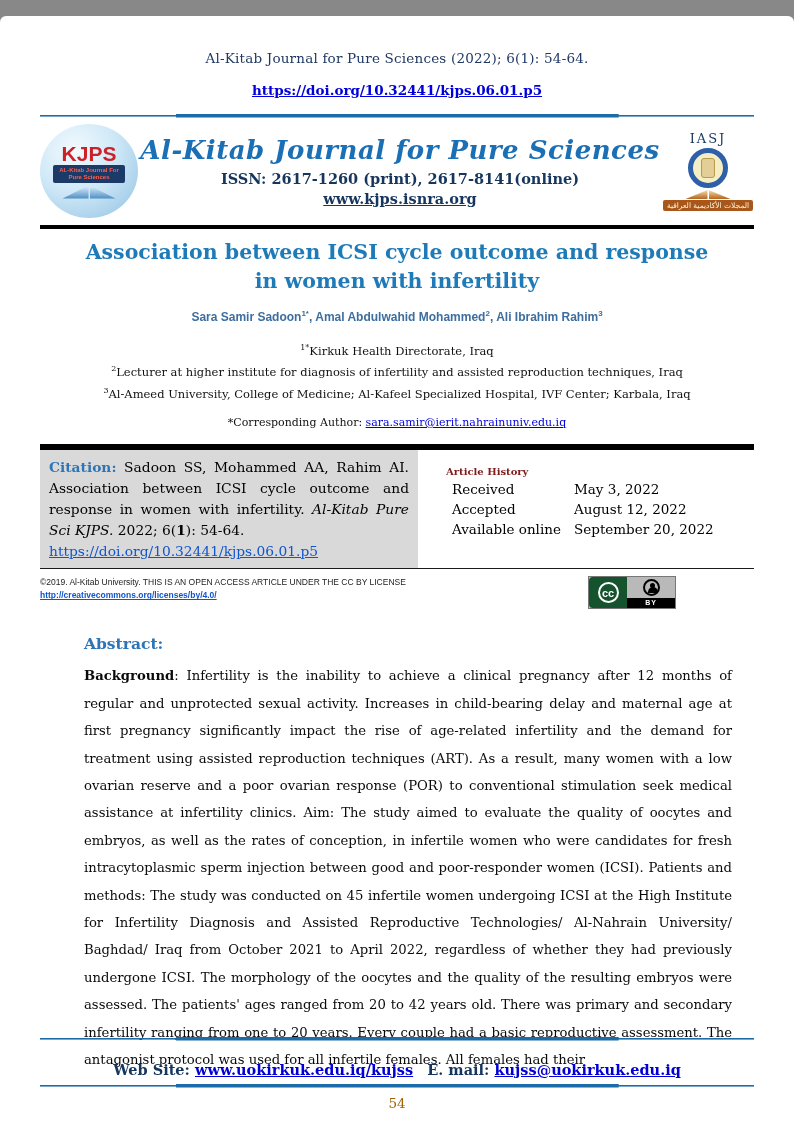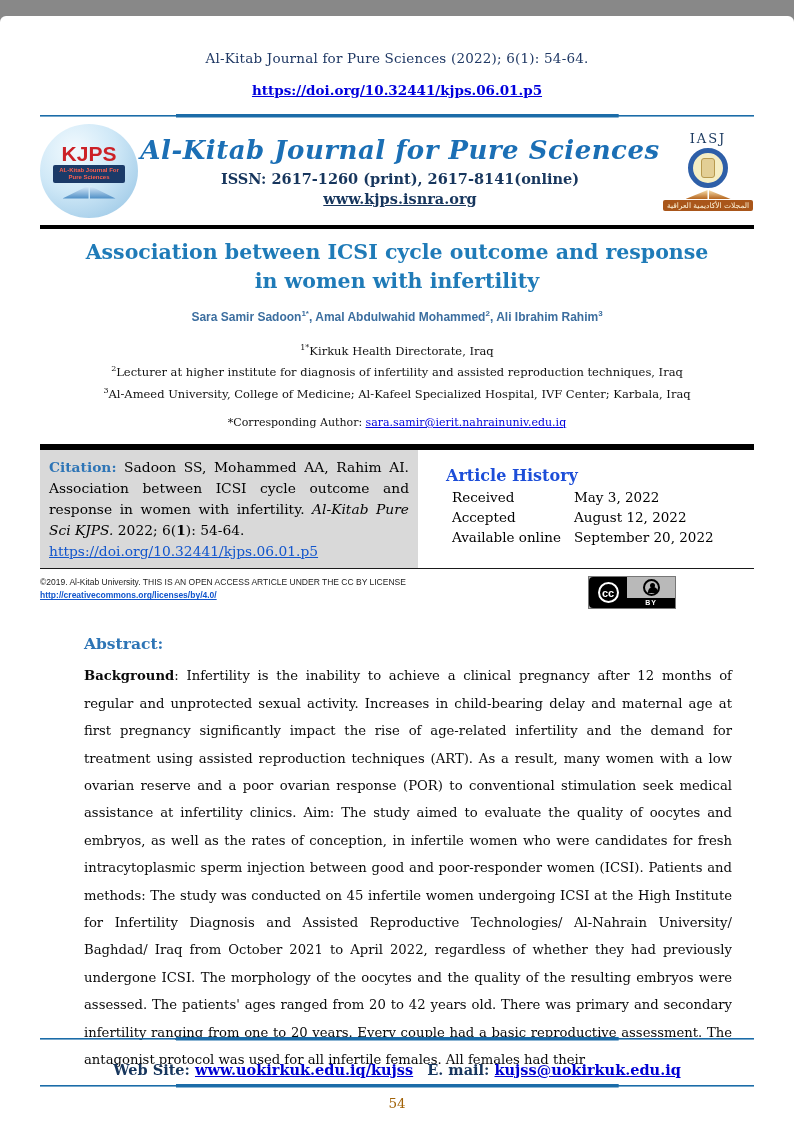--- a/index.html
+++ b/index.html
@@ -69,29 +69,29 @@
   .affils sup { font-size:8px; }
   .corresponding { margin-top:13px; text-align:center; font-size:11px; color:#111; }
   .corresponding a { color:#0000dd; text-decoration:underline; }
   
   .cite-section { display:flex; margin-top:0; }
   .cite-box { width:378px; background:#d9d9d9; padding:7px 9px 6px 9px; font-size:13.8px;
     line-height:1.52; text-align:justify; }
   .cite-label { color:#2e75b6; font-weight:bold; }
   .cite-box a { color:#1155cc; text-decoration:underline; }
   .history { flex:1; padding:16px 0 0 28px; }
-  .history-heading { color:#1d4ed8; font-weight:bold; font-size:16px; }
+  .history-heading { color:#7f1d1d; font-weight:bold; font-size:10px; }
   .history-row { display:flex; font-size:13.5px; margin-top:4px; }
   .history-label { width:128px; padding-left:6px; }
   
   .license-row { display:flex; justify-content:space-between; align-items:flex-start; margin-top:7px; min-height:40px; }
   .license-text { font-family:"Liberation Sans",sans-serif; font-size:8.5px; color:#222; line-height:13px; }
   .license-text a { color:#1155cc; text-decoration:underline; font-weight:bold; }
   .cc-badge { width:88px; height:33px; display:flex; border:1px solid #777; background:#b9b9b9; margin-right:78px; }
-  .cc-left { width:38px; background:#000000; border-radius:4px 0 0 4px; display:flex; align-items:center; justify-content:center; }
+  .cc-left { width:38px; background:#14532d; border-radius:4px 0 0 4px; display:flex; align-items:center; justify-content:center; }
   .cc-circle { width:21px; height:21px; border:2px solid #fff; border-radius:50%; color:#fff;
     font:bold 11px/19px "Liberation Sans",sans-serif; text-align:center; }
   .cc-right { flex:1; position:relative; display:flex; justify-content:center; }
   .person-ring { margin-top:2px; width:17px; height:17px; border:2px solid #000; border-radius:50%; position:relative; }
   .person-ring::before { content:""; position:absolute; top:2px; left:5.5px; width:5px; height:5px; border-radius:50%; background:#000; }
   .person-ring::after { content:""; position:absolute; bottom:1px; left:3px; width:10px; height:6px; border-radius:5px 5px 0 0; background:#000; }
   .by-strip { position:absolute; bottom:0; left:0; right:0; height:10px; background:#000; color:#fff;
     font:bold 7px/10px "Liberation Sans",sans-serif; text-align:center; letter-spacing:1px; }
   
   .abstract { margin:18px 22px 0 44px; }

